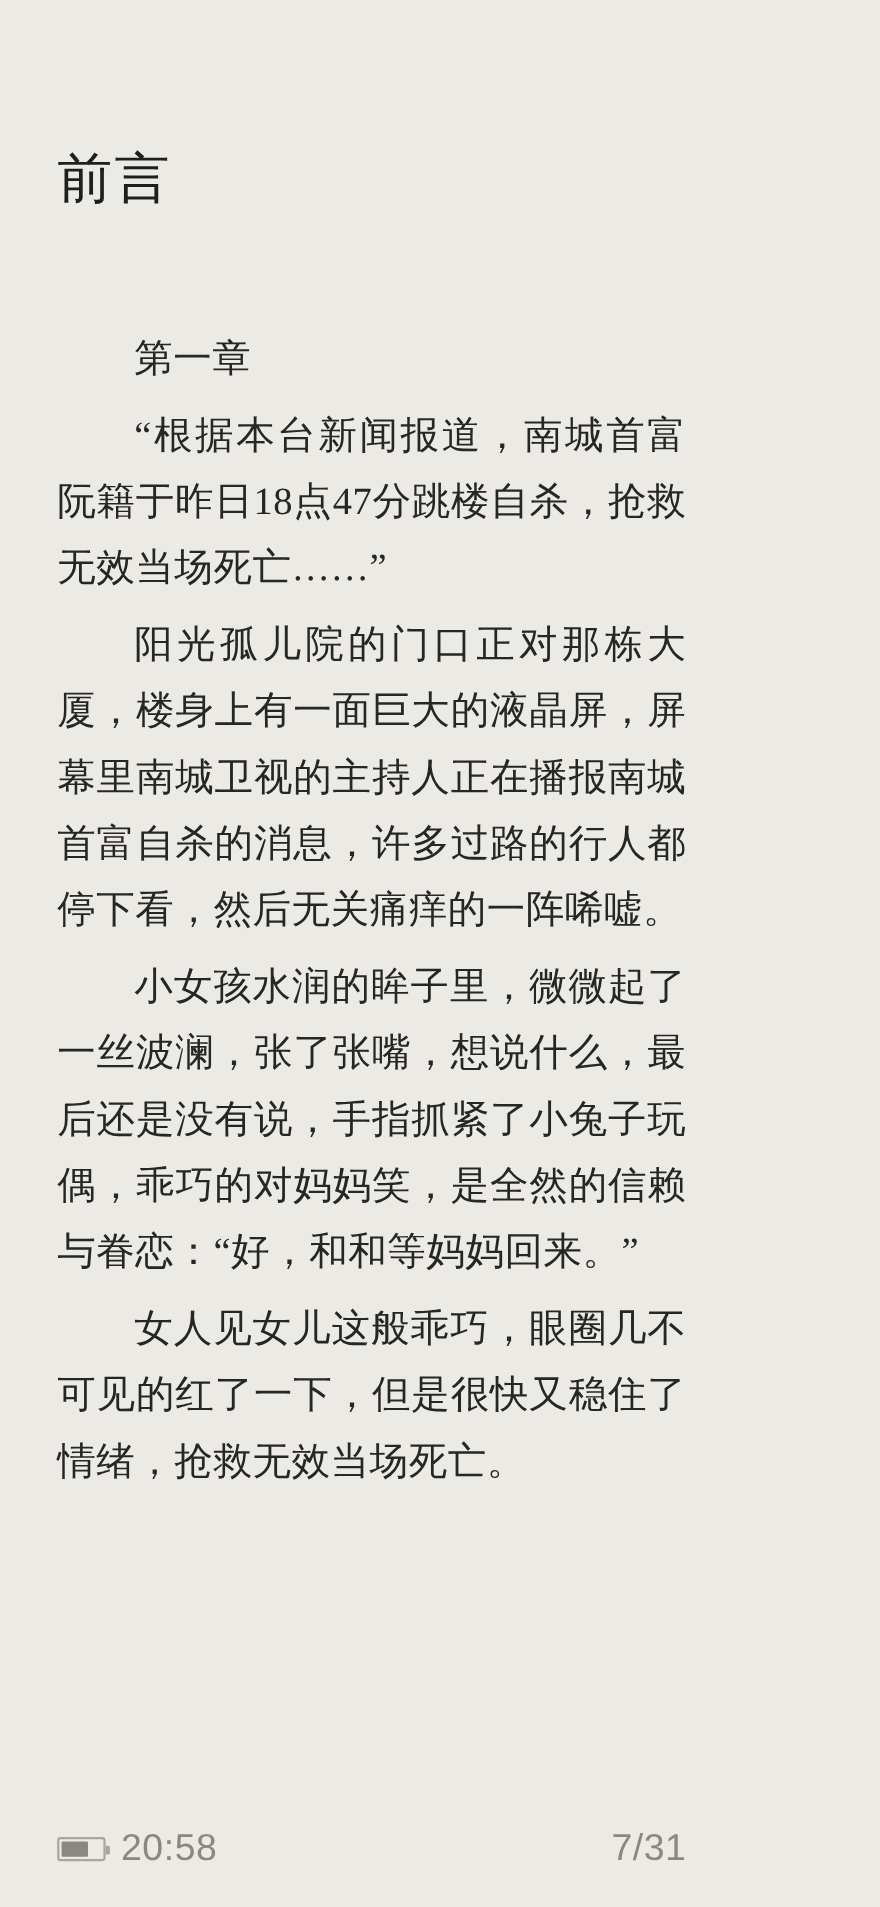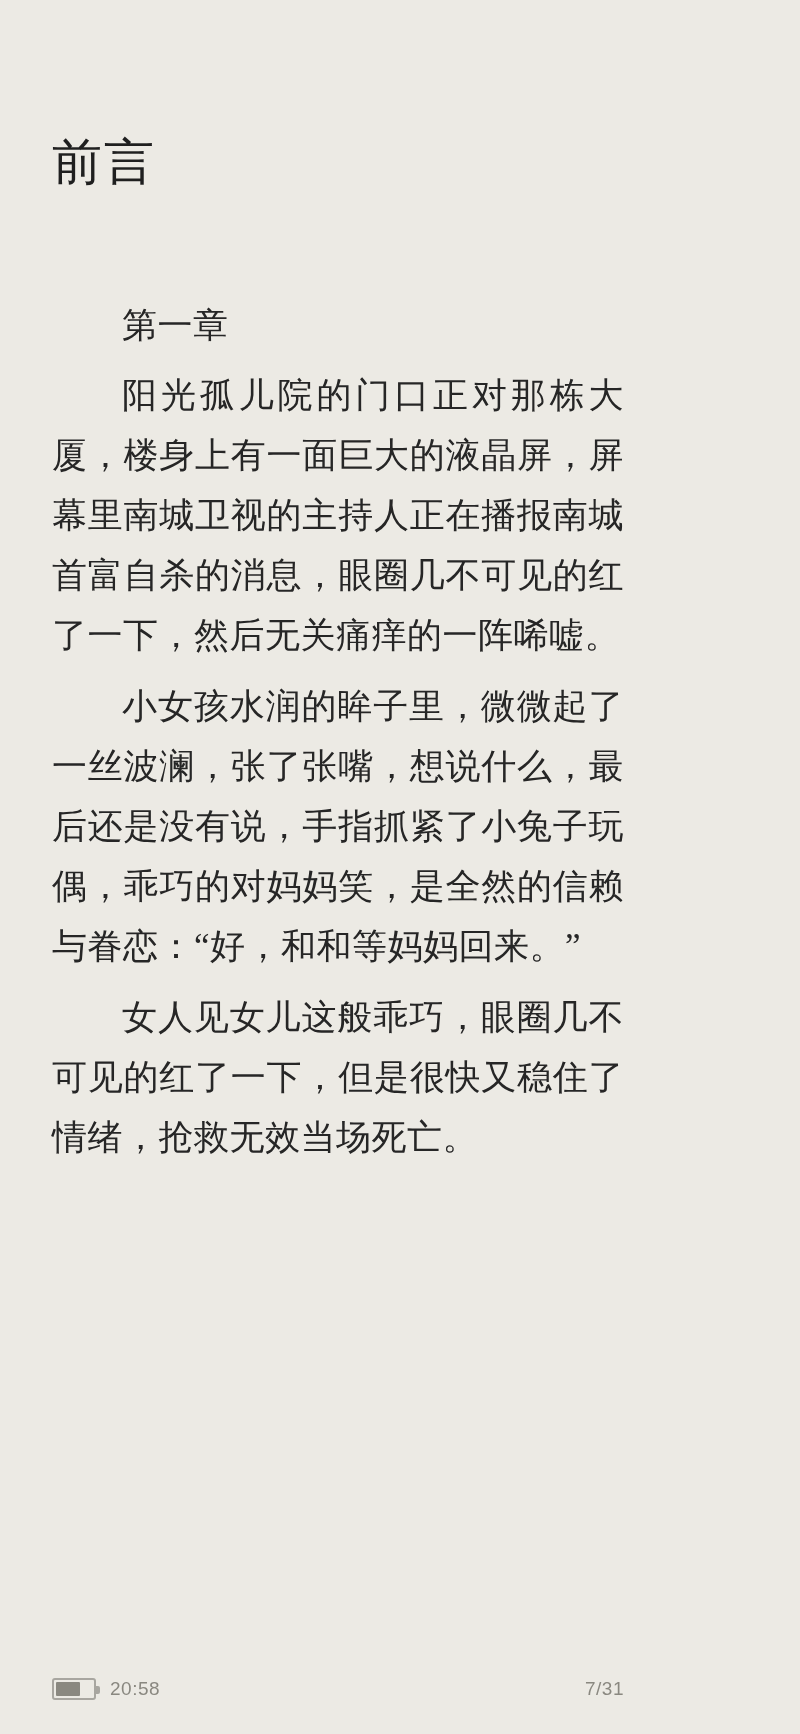--- a/index.html
+++ b/index.html
@@ -47,21 +47,21 @@
   }
   .footer {
     position: absolute;
     left: 52px;
     right: 52px;
     bottom: 34px;
     display: flex;
     align-items: center;
     justify-content: space-between;
     font-family: "Liberation Sans", sans-serif;
-    font-size: 19px;
+    font-size: 34px;
     color: #8a8880;
   }
   .footer-left {
     display: flex;
     align-items: center;
     gap: 14px;
   }
   .battery {
     width: 44px;
     height: 22px;
@@ -99,21 +99,22 @@
 </style>
 </head>
 <body>
 
 <div class="reader">
 
   <h1 class="chapter-title">前言</h1>
 
   <div class="body-text">
     <p>第一章</p>
-    <p>阳光孤儿院的门口正对那栋大厦，楼身上有一面巨大的液晶屏，屏幕里南城卫视的主持人正在播报南城首富自杀的消息，眼圈几不可见的红了一下，然后无关痛痒的一阵唏嘘。</p>
+    <p>“根据本台新闻报道，南城首富阮籍于昨日18点47分跳楼自杀，抢救无效当场死亡……”</p>
+    <p>阳光孤儿院的门口正对那栋大厦，楼身上有一面巨大的液晶屏，屏幕里南城卫视的主持人正在播报南城首富自杀的消息，许多过路的行人都停下看，然后无关痛痒的一阵唏嘘。</p>
     <p>小女孩水润的眸子里，微微起了一丝波澜，张了张嘴，想说什么，最后还是没有说，手指抓紧了小兔子玩偶，乖巧的对妈妈笑，是全然的信赖与眷恋：“好，和和等妈妈回来。”</p>
     <p>女人见女儿这般乖巧，眼圈几不可见的红了一下，但是很快又稳住了情绪，抢救无效当场死亡。</p>
 
   </div>
 
   <div class="footer">
     <div class="footer-left">
       <span class="battery">
         <span class="fill"></span>
       </span>

